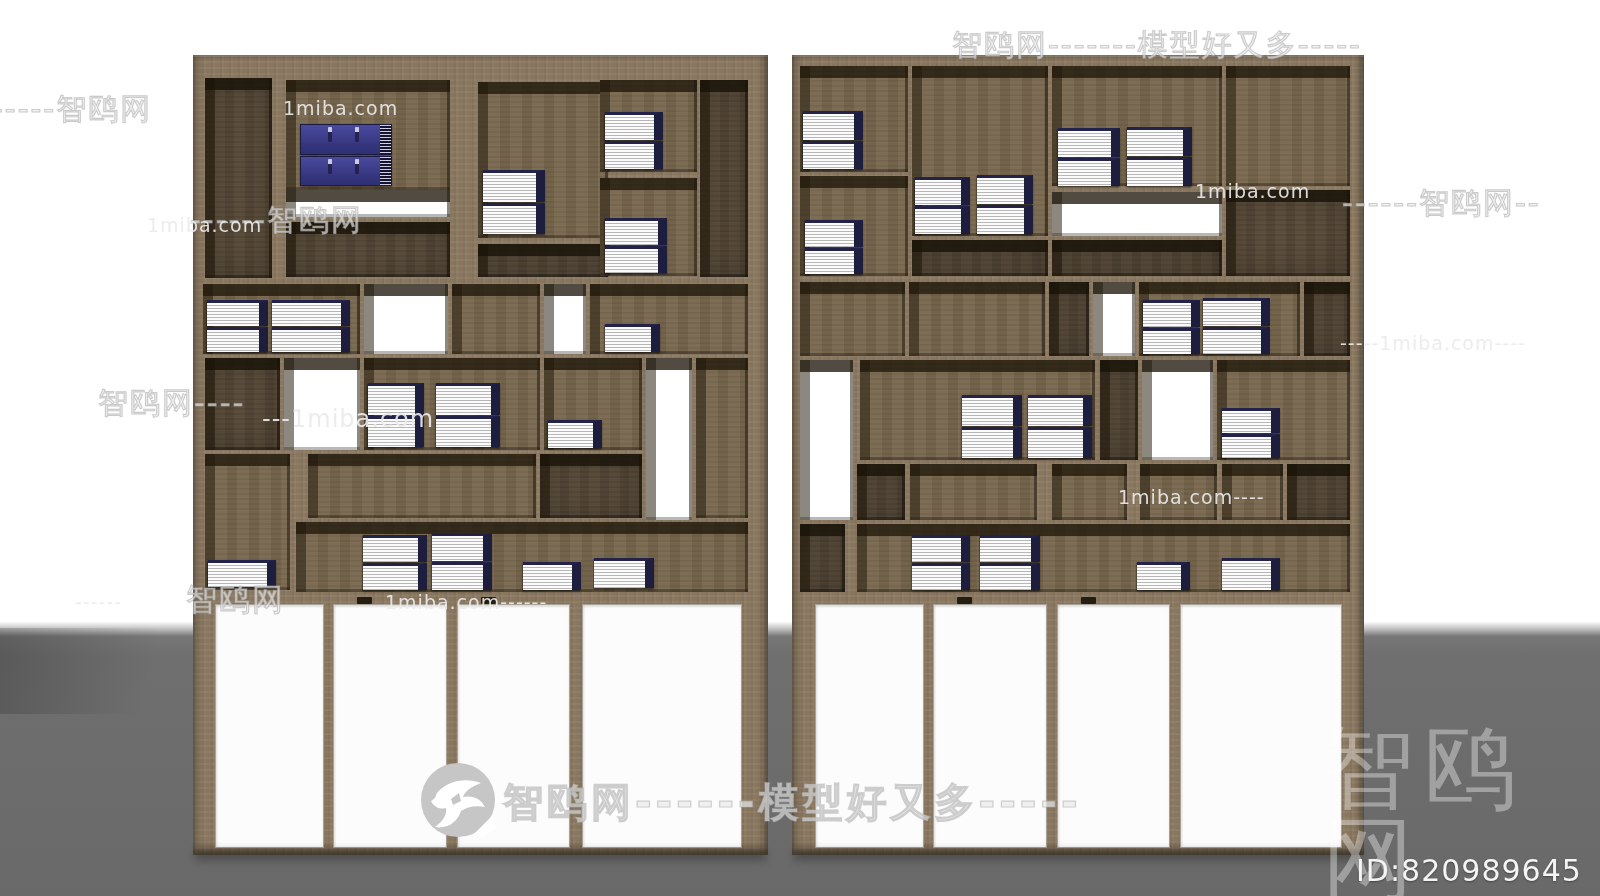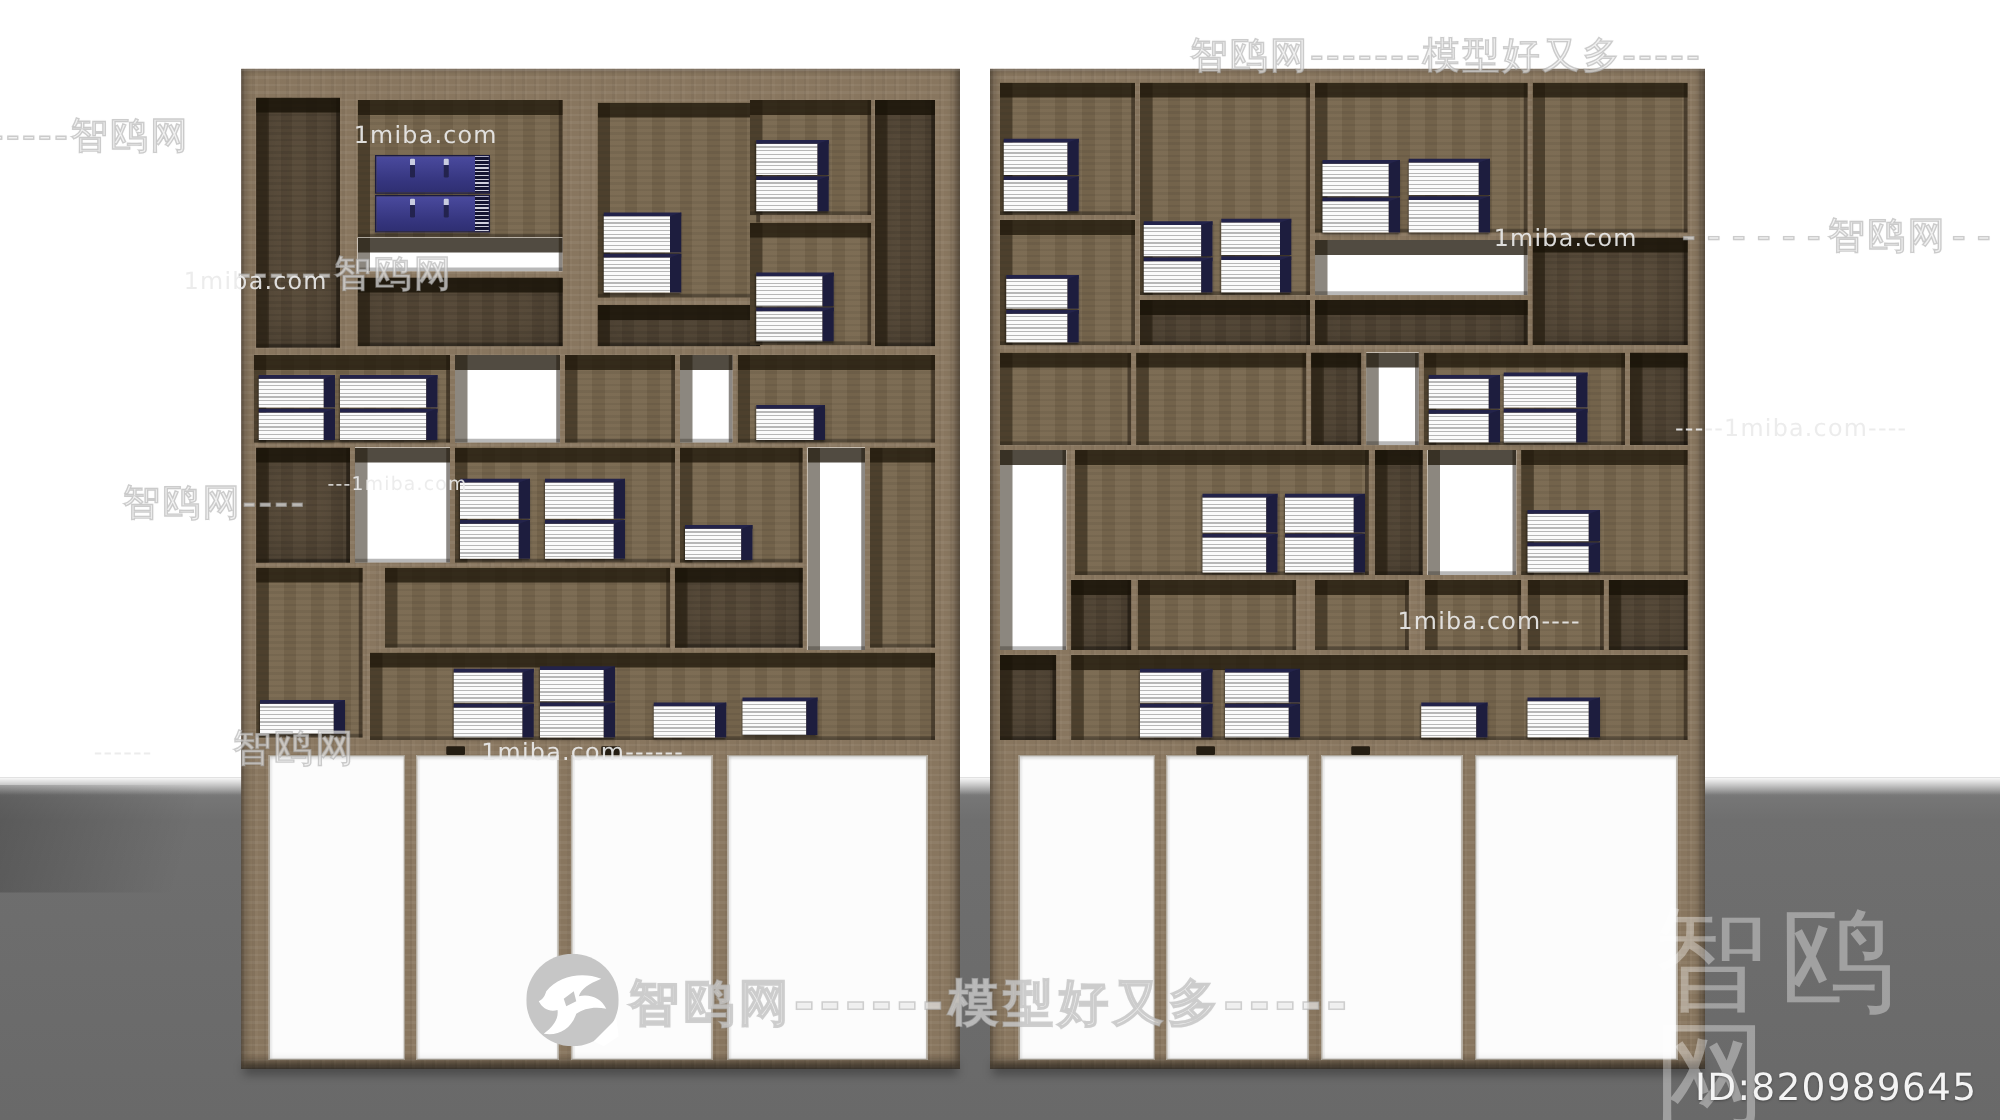--- a/index.html
+++ b/index.html
@@ -296,26 +296,26 @@
           <path fill="#c6c6c6" d="M30 36 l8 -6 l2 8 l-8 4 z"></path>
           <path fill="#ffffff" d="M54 70 L72 52 L74 66 L62 74 Z"></path>
         </svg>
       </span>
       <span class="badge-text" style="font-size: 40px; font-weight: bold;">智鸥网------模型好又多-----</span>
     </div>
     <div class="footer-logo" id="footer-logo" style="left: 1322px; top: 722px; font-size: 92px;">智鸥网</div>
     <div class="footer-id" id="footer-id" style="left: 1356px; top: 820px; font-size: 30px;">ID:820989645</div>
   <div class="wm outline" style="left: 952px; top: 30px; font-size: 30px;">智鸥网-------模型好又多-----</div>
       <div class="wm outline" style="left: -8px; top: 94px; font-size: 30px;">-----智鸥网</div>
-      <div class="wm outline" style="left: 1342px; top: 176px; font-size: 30px; font-family: Liberation Mono, monospace;">------智鸥网--</div>
+      <div class="wm outline" style="left: 1342px; top: 188px; font-size: 30px;">------智鸥网--</div>
       <div class="wm outline" style="left: 190px; top: 205px; font-size: 30px;">------智鸥网</div>
       <div class="wm outline" style="left: 98px; top: 388px; font-size: 30px;">智鸥网----</div>
       <div class="wm outline" style="left: 186px; top: 584px; font-size: 31px;">智鸥网</div>
       <div class="wm gray" style="left: 283px; top: 99px; font-size: 19px;">1miba.com</div>
       <div class="wm gray" style="left: 147px; top: 216px; font-size: 19px;">1miba.com</div>
       <div class="wm gray" style="left: 1195px; top: 182px; font-size: 19px;">1miba.com</div>
       <div class="wm gray" style="left: 1340px; top: 334px; font-size: 19px;">-----1miba.com----</div>
-      <div class="wm gray" style="left: 262px; top: 380px; font-size: 15px;">---1miba.com</div>
+      <div class="wm gray" style="left: 262px; top: 407px; font-size: 24px;">---1miba.com</div>
       <div class="wm gray" style="left: 1118px; top: 488px; font-size: 19px;">1miba.com----</div>
       <div class="wm gray" style="left: 75px; top: 593px; font-size: 19px;">------</div>
       <div class="wm gray" style="left: 385px; top: 593px; font-size: 19px;">1miba.com------</div>
     </div>
 </div>
 
 </body></html>

